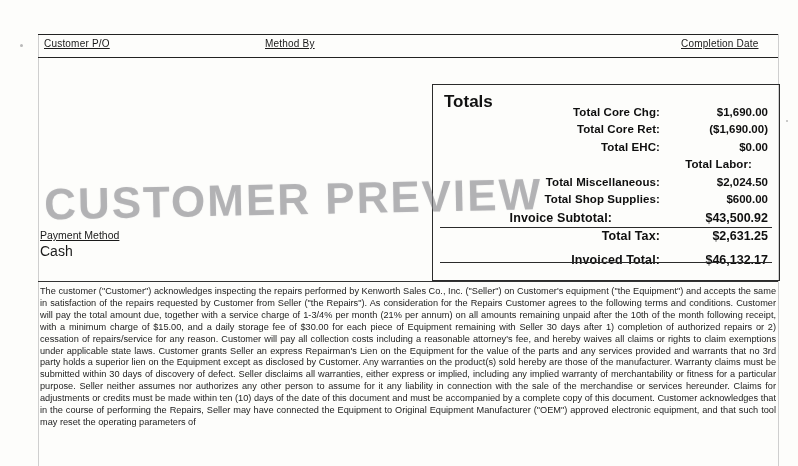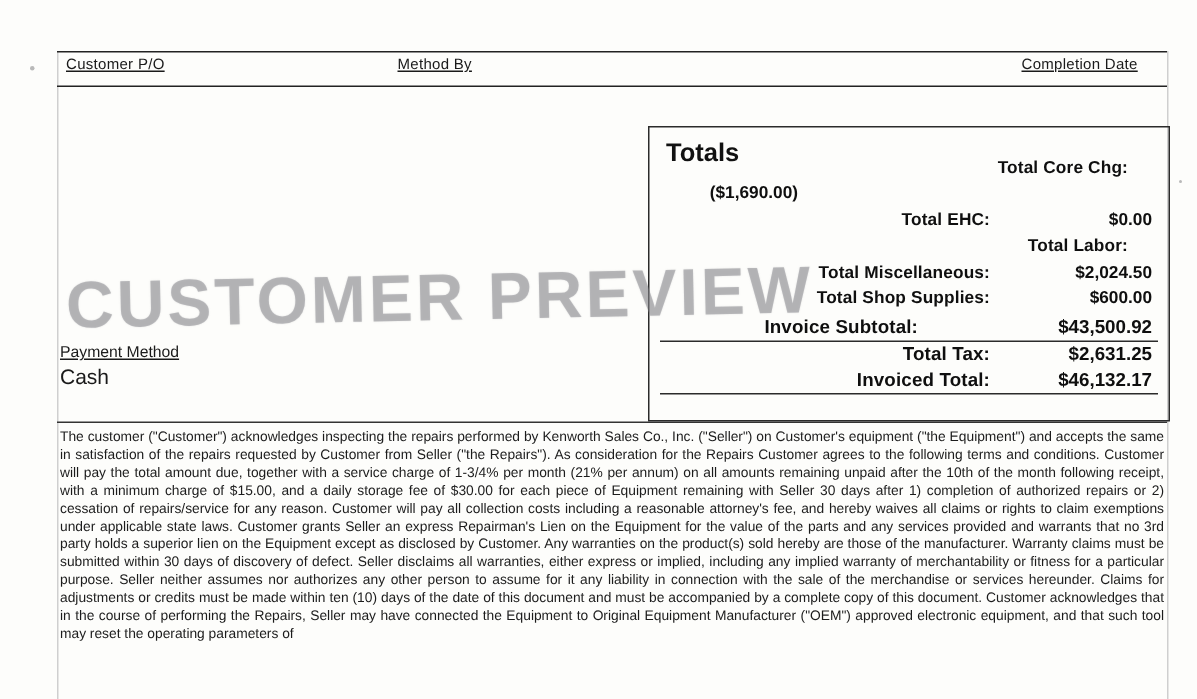--- a/index.html
+++ b/index.html
@@ -186,22 +186,24 @@
   <div class="hdr-label hdr-created-by">Method By</div>
   <div class="hdr-label hdr-completion-date">Completion Date</div>
   <div class="hdr-rule-bot"></div>
 
   <div class="totals-box"></div>
   <div class="totals-title">Totals</div>
 
   <div class="totals-rows">
     <div class="trow">
       <span class="tlabel">Total Core Chg:</span>
-    </div>
-    <div class="trow">
+      <span class="tval">$1,690.00</span>
+    </div>
+    <div class="trow">
+      <span class="tlabel">Total Core Ret:</span>
       <span class="tval">($1,690.00)</span>
     </div>
     <div class="trow">
       <span class="tlabel">Total EHC:</span>
       <span class="tval">$0.00</span>
     </div>
     <div class="trow">
       <span class="tlabel">Total Labor:</span>
     </div>
     <div class="trow">
@@ -213,21 +215,21 @@
       <span class="tval">$600.00</span>
     </div>
     <div class="trow big" style="margin-top:2px;gap:48px;">
       <span class="tlabel">Invoice Subtotal:</span>
       <span class="tval">$43,500.92</span>
     </div>
     <div class="trow big">
       <span class="tlabel">Total Tax:</span>
       <span class="tval">$2,631.25</span>
     </div>
-    <div class="trow big" style="">
+    <div class="trow big" style="margin-top:7px;">
       <span class="tlabel">Invoiced Total:</span>
       <span class="tval">$46,132.17</span>
     </div>
   </div>
 
   <div class="rule-invoice-sub"></div>
   <div class="rule-invoiced-total"></div>
 
   <div class="pay-label">Payment Method</div>
   <div class="pay-value">Cash</div>

